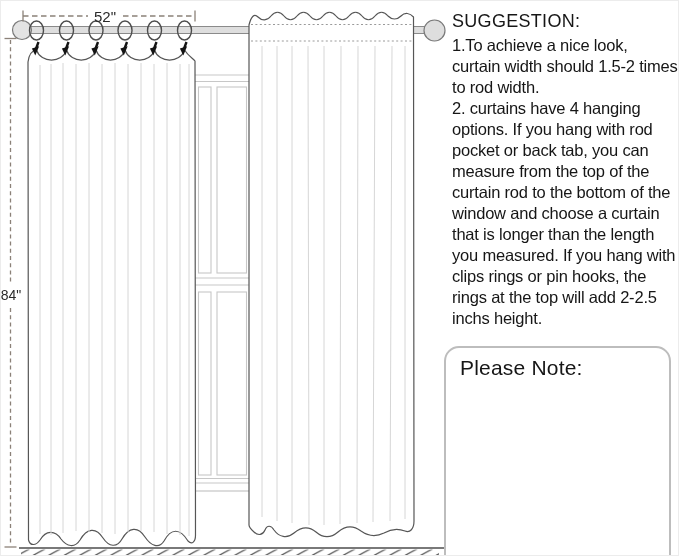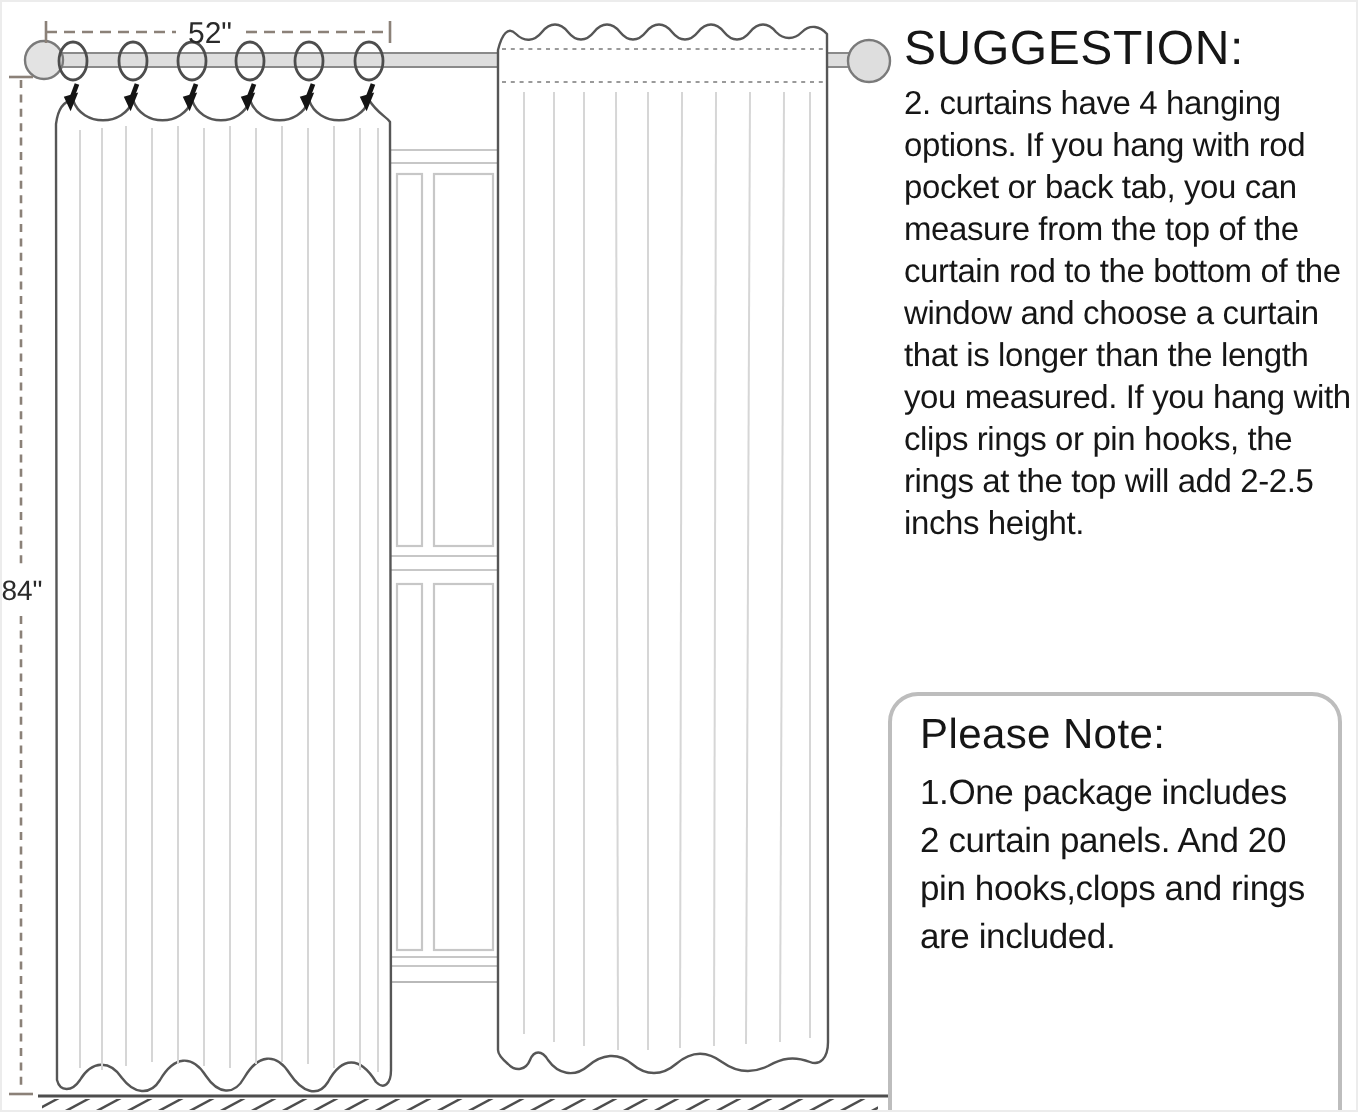--- a/index.html
+++ b/index.html
@@ -11,21 +11,21 @@
     font-family:"Liberation Sans","DejaVu Sans",sans-serif;
     color:#161616;
     box-sizing:border-box;
     border:1px solid #ececec;
   }
   .diagram-svg{position:absolute;left:0;top:0;}
   .text-col{
     position:absolute;left:451px;top:10px;width:226px;
   }
   .sg-title{
-    font-size:24px;letter-spacing:.3px;margin:0 0 3px 0;font-weight:400;
+    font-size:18px;letter-spacing:.3px;margin:0 0 3px 0;font-weight:400;
   }
   .sg-par{
     font-size:16.5px;line-height:21px;margin:0;letter-spacing:-0.2px;
   }
   .note-box{
     position:absolute;left:443px;top:345px;width:227px;height:262px;
     border:2px solid #bdbdbd;border-radius:15px;
     box-sizing:border-box;
     padding:8px 12px 6px 14px;
     background:#fff;
@@ -180,21 +180,21 @@
     </g>
 
     <g>
       <line x1="18" y1="547" x2="458" y2="547" stroke="#4d4d4d" stroke-width="1.4"></line>
       <rect x="20" y="548.5" width="418" height="7.5" fill="url(#hatch)"></rect>
     </g>
   </svg>
 
   <div class="text-col">
     <h1 class="sg-title">SUGGESTION:</h1>
+    <p class="sg-par">1.To achieve a nice look, curtain width should 1.5-2 times to rod width.</p>
     <p class="sg-par">2. curtains have 4 hanging options. If you hang with rod pocket or back tab, you can measure from the top of the curtain rod to the bottom of the window and choose a curtain that is longer than the length you measured. If you hang with clips rings or pin hooks, the rings at the top will add 2-2.5 inchs height.</p>
   </div>
 
   <div class="note-box">
     <h2 class="note-title">Please Note:</h2>
-    <p class="note-par">1.One package includes 2 curtain panels. And 20 pin hooks,clops and rings are included.</p>
   </div>
 
 </div>
 
 </body></html>

